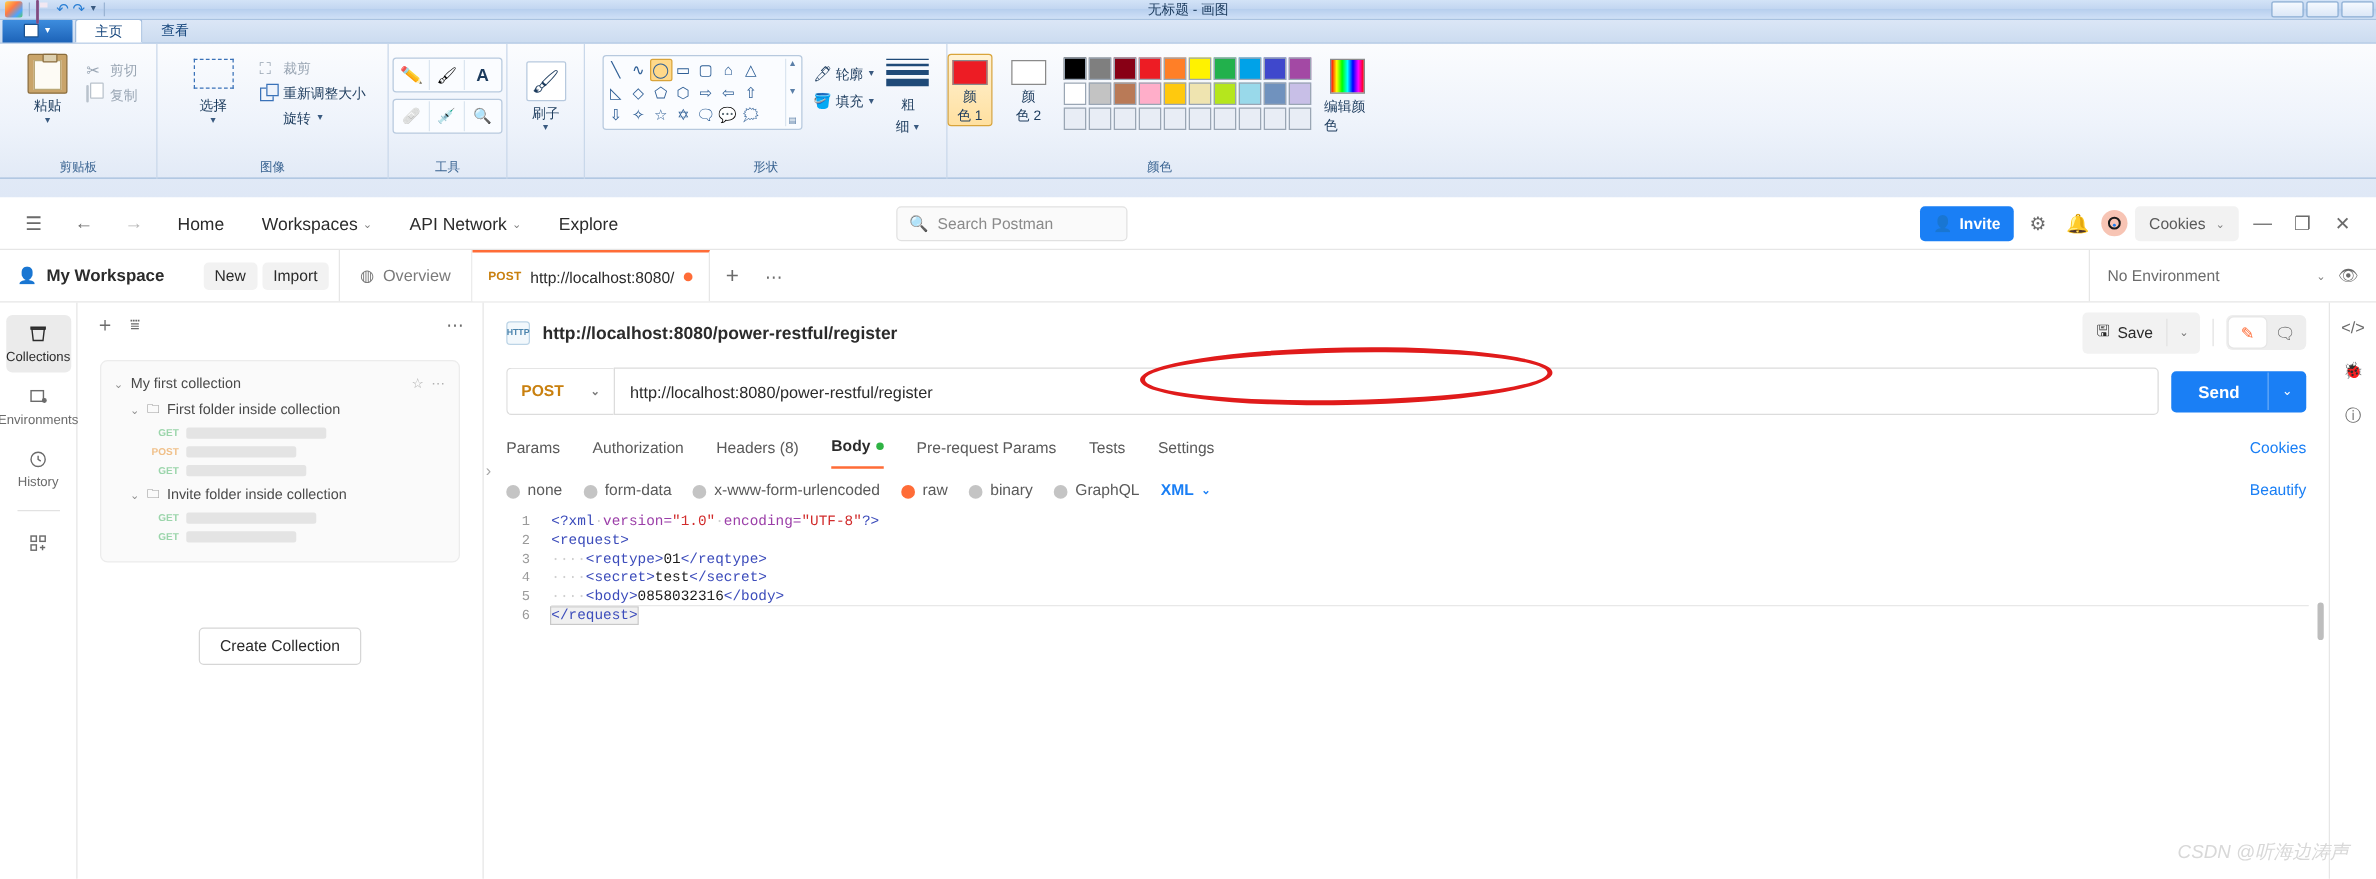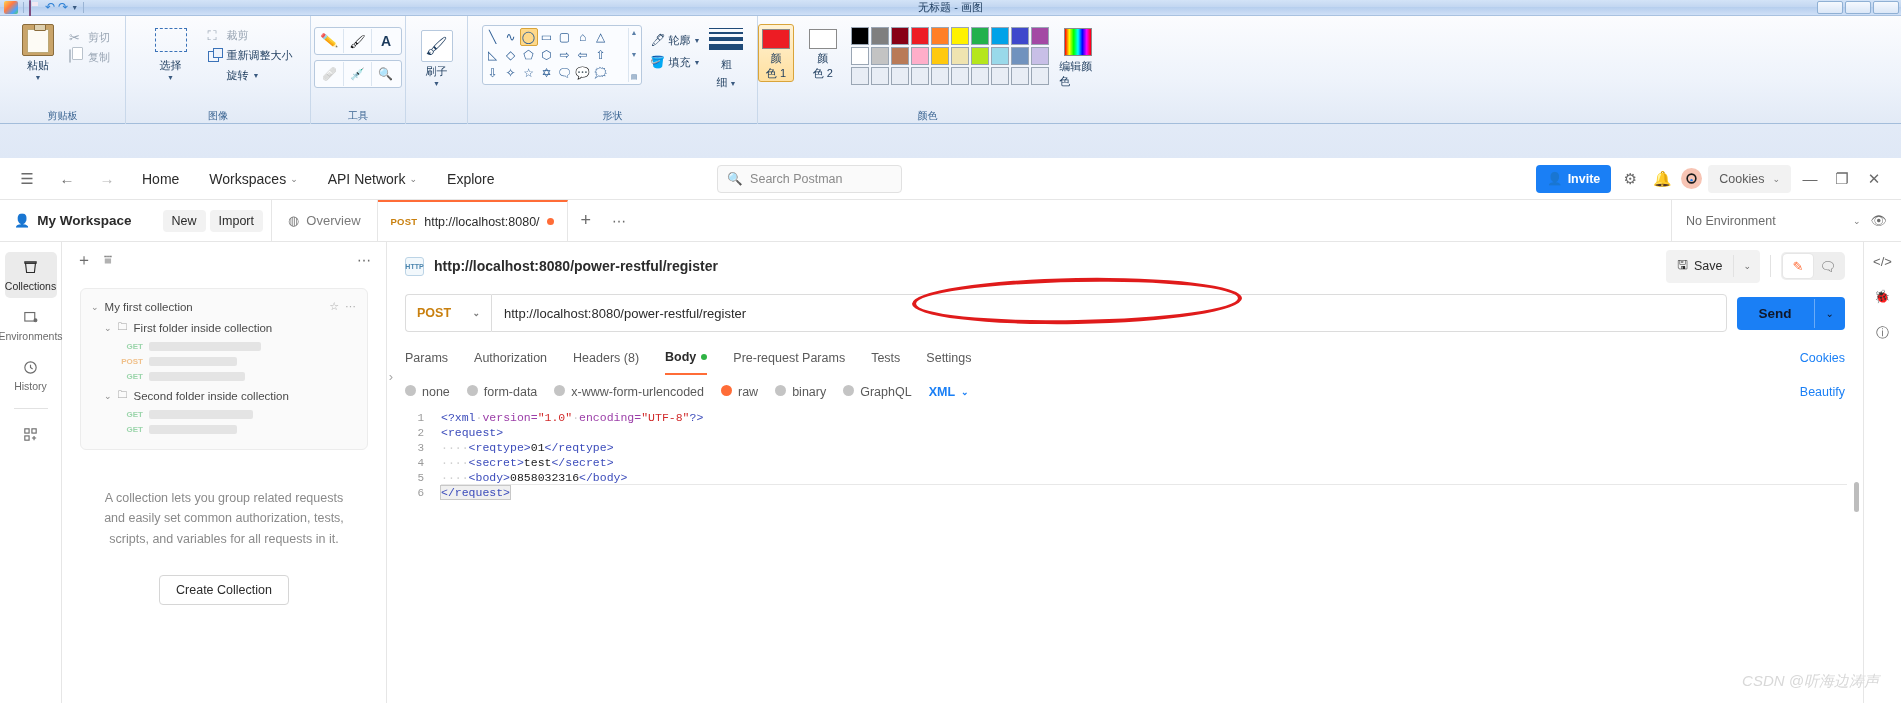--- a/index.html
+++ b/index.html
@@ -195,34 +195,34 @@
   .tgl-b { width:30px; height:24px; display:flex; align-items:center; justify-content:center;
     border-radius:4px; font-size:13px; color:#6b6b6b; }
   .tgl-b.on { background:#fff; color:#ff6c37; box-shadow:0 0 0 1px #e6e6e6; }
 
   .url-row { display:flex; align-items:center; gap:10px; padding:0 18px 0 18px; height:46px; position:relative; }
   .method-sel { width:86px; height:38px; border:1px solid #dcdcdc; border-right:none;
     border-radius:4px 0 0 4px; display:flex; align-items:center; justify-content:space-between;
     padding:0 11px; font-size:12.5px; font-weight:bold; color:#c9800f; }
   .url-input { flex:1; height:38px; border:1px solid #dcdcdc; border-radius:0 4px 4px 0;
     display:flex; align-items:center; padding:0 12px; font-size:13px; }
-  .send-grp { display:flex; align-items:center; background:#1a7ff5; border-radius:4px; color:#0f172a; }
+  .send-grp { display:flex; align-items:center; background:#1a7ff5; border-radius:4px; color:#ffffff; }
   .send-btn { padding:9px 22px; font-size:13.5px; font-weight:bold; }
   .send-caret { padding:9px 11px; border-left:1px solid rgba(255,255,255,.35); font-size:10px; }
 
   .rq-tabs { display:flex; align-items:center; gap:26px; padding:14px 18px 0; font-size:12.5px; color:#5a5a5a; }
   .rq-tab { padding-bottom:9px; display:flex; align-items:center; gap:5px; }
   .rq-tab.active { color:#2b2b2b; font-weight:bold; border-bottom:2px solid #ff6c37; }
   .dot-on { width:6px; height:6px; border-radius:50%; background:#2fb344; }
   .cookies { margin-left:auto; color:#1a7ff5; font-size:12.5px; padding-bottom:9px; }
 
   .body-opts { display:flex; align-items:center; gap:17px; padding:10px 18px 0; font-size:12.5px; color:#5a5a5a; }
   .radio { width:11px; height:11px; border-radius:50%; background:#c4c4c4; display:inline-block; margin-right:6px; }
   .radio.sel { background:#ff6c37; }
-  .opt { display:flex; align-items:flex-start; }
+  .opt { display:flex; align-items:flex-end; }
   .fmt { display:flex; align-items:center; gap:6px; color:#1a7ff5; font-weight:bold; }
   .beautify { margin-left:auto; color:#1a7ff5; }
 
   .editor { margin-top:11px; flex:1; position:relative; overflow:hidden; }
   .code-line { display:flex; align-items:center; height:15px;
     font-family:"Liberation Mono", monospace; font-size:11.5px; }
   .ln { width:54px; text-align:right; padding-right:17px; color:#9a9a9a; font-size:11px; flex:none; }
   .ctag { color:#3c4cbb; }
   .cattr { color:#9b3ea8; }
   .cval { color:#d12b2b; }
@@ -256,20 +256,32 @@
       <span class="qat-sep"></span>
     </div>
     <div class="paint-title">无标题 - 画图</div>
     <div class="win-btns">
       <span class="win-btn"></span>
       <span class="win-btn"></span>
       <span class="win-btn"></span>
     </div>
   </div>
 
+  <div class="paint-tabs">
+    <div class="tab-file">
+      <span class="tab-file-ico"></span>
+      <span class="tab-file-arrow">▼</span>
+    </div>
+    <div class="paint-tab active">
+      <span>主页</span>
+    </div>
+    <div class="paint-tab">
+      <span>查看</span>
+    </div>
+  </div>
 
   <div class="ribbon">
 
     <div class="rgroup" style="width:125px;">
       <div class="rgroup-body" style="gap:8px;">
         <div class="big-btn">
           <span class="big-ico clip-ico"></span>
           <span>粘贴</span>
           <span class="bdrop">▼</span>
         </div>
@@ -601,35 +613,34 @@
           <span class="gh-bar" style="width:88px;"></span>
         </div>
         <div class="gh-row gh-indent2">
           <span class="gh-meth gh-get">GET</span>
           <span class="gh-bar" style="width:96px;"></span>
         </div>
 
         <div class="gh-row gh-indent">
           <span class="gh-chev">⌄</span>
           <span style="font-size:10px;">🗀</span>
-          <span>Second folder inside collection</span>
+          <span>Invite folder inside collection</span>
         </div>
         <div class="gh-row gh-indent2">
           <span class="gh-meth gh-get">GET</span>
           <span class="gh-bar" style="width:104px;"></span>
         </div>
         <div class="gh-row gh-indent2">
           <span class="gh-meth gh-get">GET</span>
           <span class="gh-bar" style="width:88px;"></span>
         </div>
         <span class="sb-chev-right">›</span>
       </div>
 
       <div class="empty">
-        <p>A collection lets you group related requests and easily set common authorization, tests, scripts, and variables for all requests in it.</p>
         <span class="create-btn">Create Collection</span>
       </div>
     </div>
 
     <div class="main">
 
       <div class="req-title-row">
         <span class="http-ico">
           <span>HTTP</span>
         </span>

